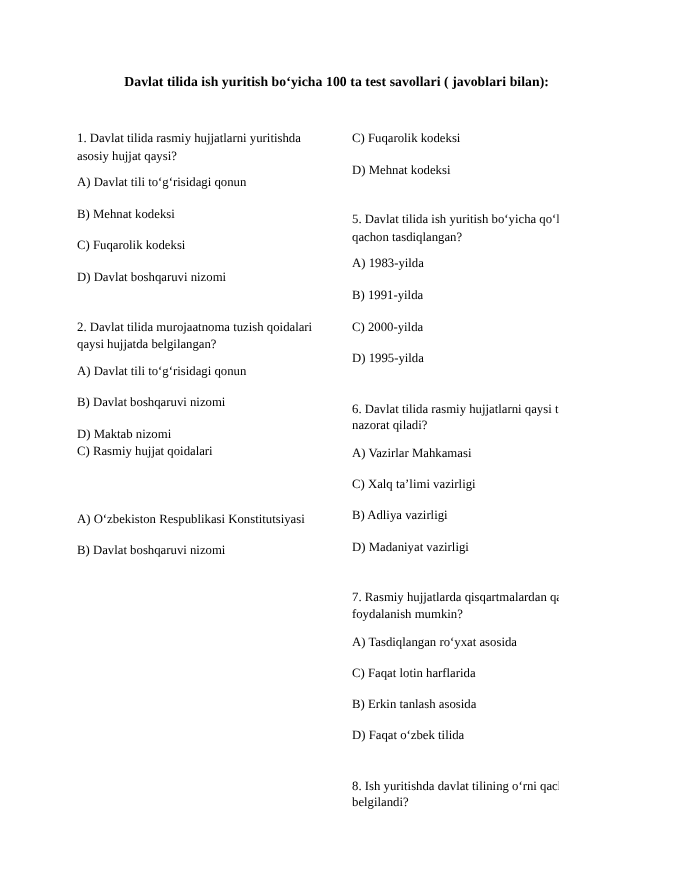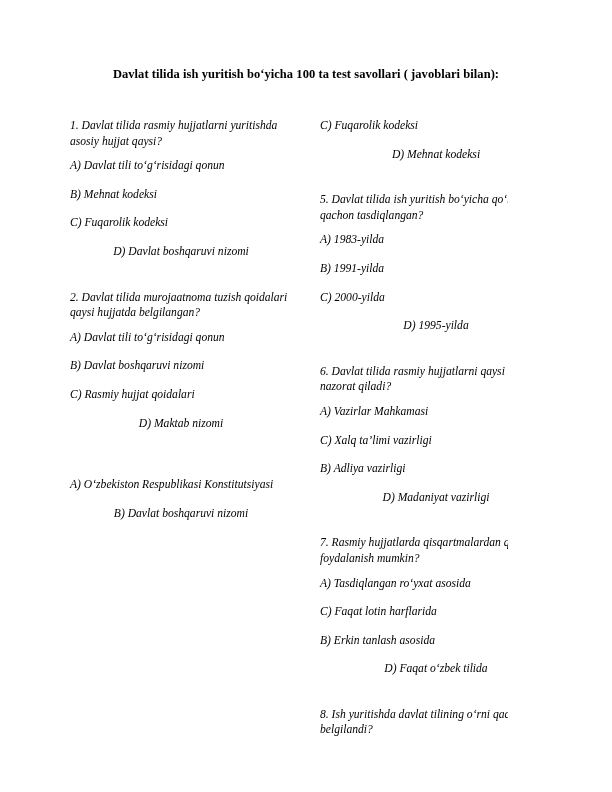--- a/index.html
+++ b/index.html
@@ -37,35 +37,34 @@
   .col {
     position: absolute;
     top: 0;
     width: 222px;
   }
   .col-left  { left: 0px; }
   .col-right { left: 250px; width: 232px; }
 
   .qblock {
     margin: 0 0 14px 0;
-    font-style: italic;
   }
   .qtext {
     font-size: 11.6px;
     line-height: 15.6px;
     margin: 0 0 9px 0;
     text-align: left;
   }
   .opt {
     font-size: 11.6px;
     line-height: 15.6px;
     margin: 0 0 13px 0;
     text-align: left;
   }
-  .opt.last { margin-bottom: 0; text-align: center; }
+  .opt.last { margin-bottom: 0; }
   .opt.wrap { margin-bottom: 13px; line-height: 15.6px; }
   .spacer-lg { height: 16px; }
 </style>
 </head>
 <body>
 
 <div class="page">
 
   <div class="doc-title">Davlat tilida ish yuritish boʻyicha 100 ta test savollari ( javoblari bilan):</div>
 
@@ -80,22 +79,22 @@
         <p class="opt">C) Fuqarolik kodeksi</p>
         <p class="opt last">D) Davlat boshqaruvi nizomi</p>
       </div>
 
       <div class="spacer-lg"></div>
 
       <div class="qblock">
         <p class="qtext">2. Davlat tilida murojaatnoma tuzish qoidalari qaysi hujjatda belgilangan?</p>
         <p class="opt">A) Davlat tili toʻgʻrisidagi qonun</p>
         <p class="opt">B) Davlat boshqaruvi nizomi</p>
+        <p class="opt last">D) Maktab nizomi</p>
         <p class="opt">C) Rasmiy hujjat qoidalari</p>
-        <p class="opt last">D) Maktab nizomi</p>
       </div>
 
       <div class="spacer-lg"></div>
 
 
       <div class="spacer-lg"></div>
 
       <div class="qblock">
         <p class="opt wrap">A) Oʻzbekiston Respublikasi Konstitutsiyasi</p>
         <p class="opt last">B) Davlat boshqaruvi nizomi</p>

